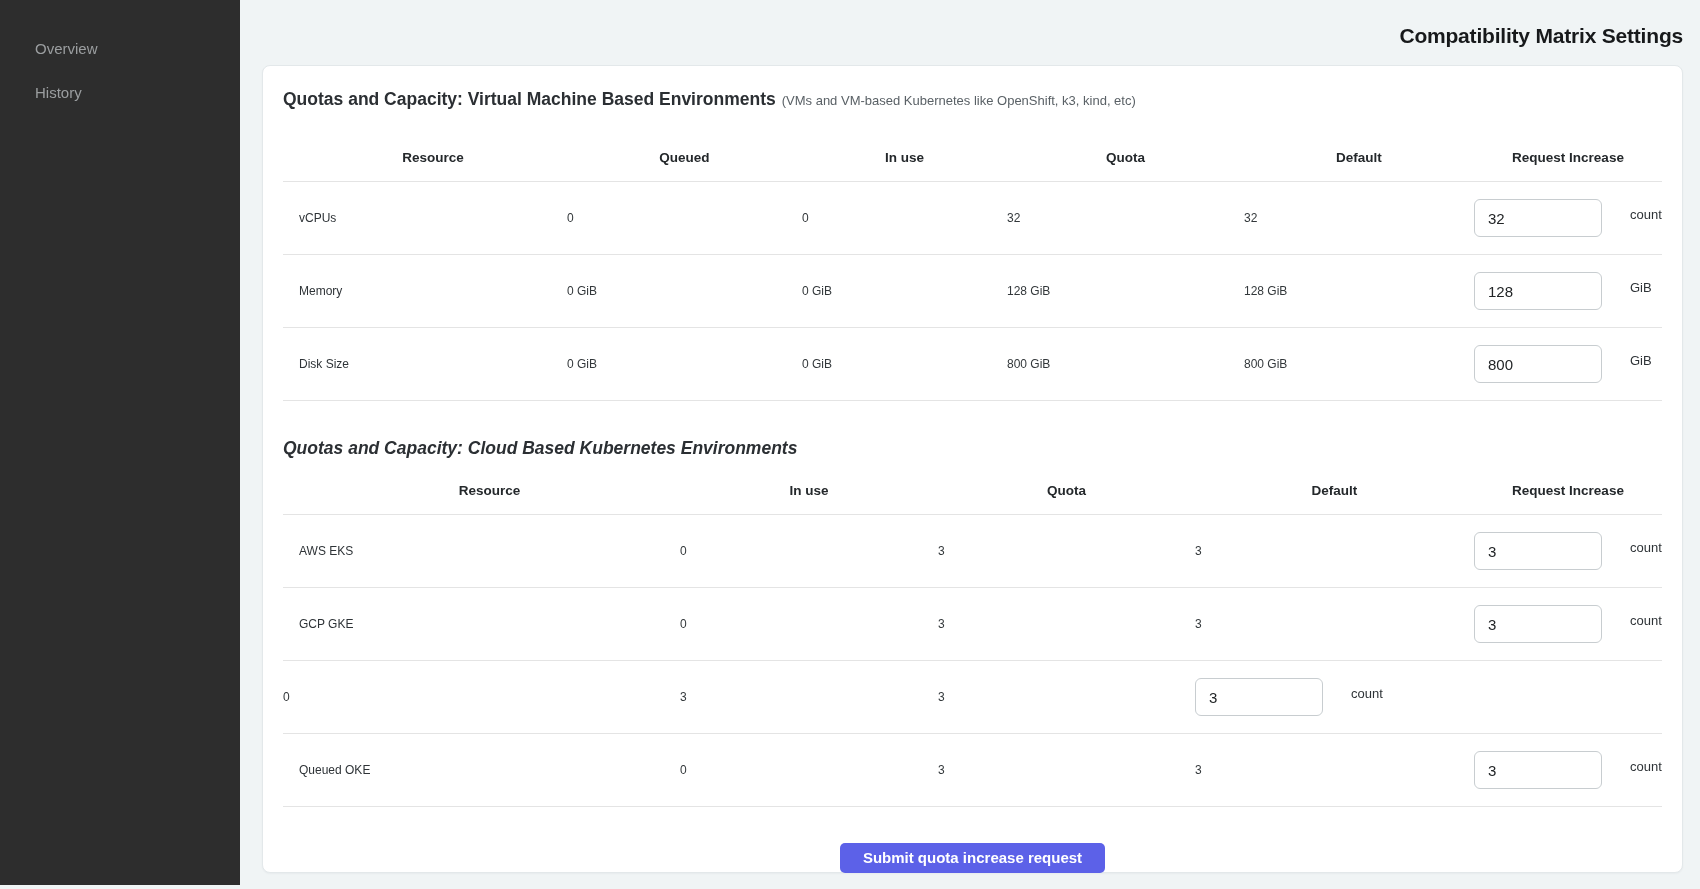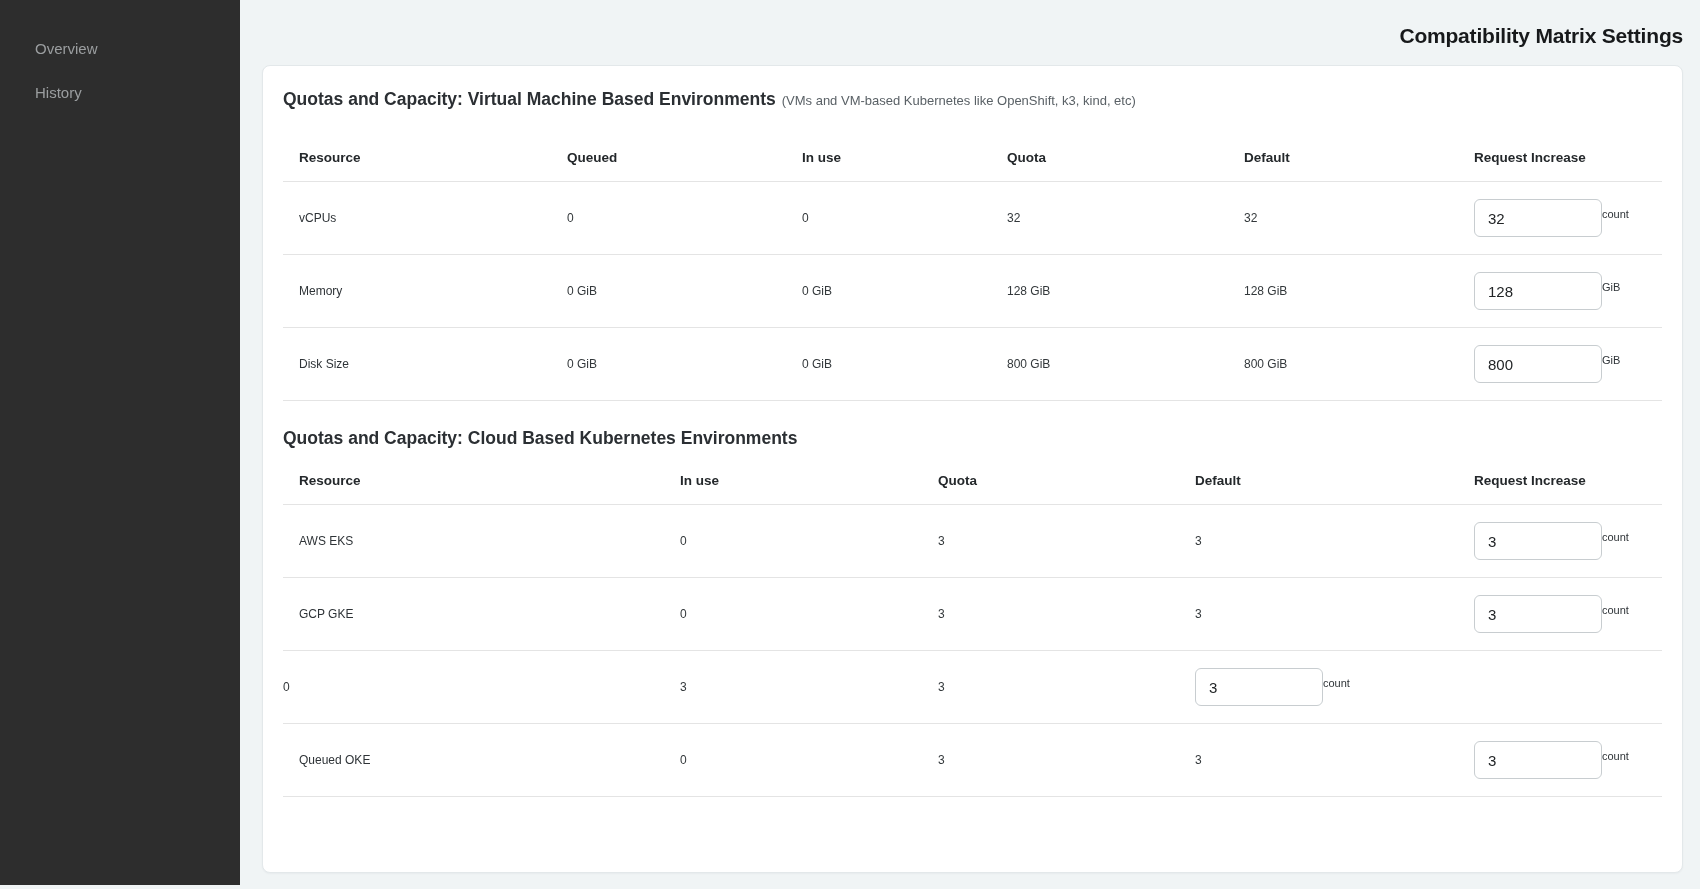--- a/index.html
+++ b/index.html
@@ -35,43 +35,43 @@
   }
 
   .card {
     background: #ffffff; border: 1px solid #e3e8ea; border-radius: 8px;
     box-shadow: 0 1px 2px rgba(16,24,40,0.04);
     width: 1421px; height: 808px; padding: 22px 20px 13px 20px;
   }
 
   .sec-heading { font-size: 17.5px; font-weight: bold; color: #2b2f33; line-height: 22px; }
   .sec-heading .sub { font-size: 13px; font-weight: normal; color: #5a6166; margin-left: 6px; }
-  .sec-heading.second { margin-top: 26px; }
+  .sec-heading.second { margin-top: 36px; font-style: italic; }
 
   .grid-t1 { display: grid; grid-template-columns: 284px 235px 205px 237px 230px 1fr; }
   .grid-t2 { display: grid; grid-template-columns: 397px 258px 257px 279px 1fr; }
 
   .thead { align-items: end; border-bottom: 1px solid #e4e4e4; }
   .thead.h-t1 { height: 70px; }
   .thead.h-t2 { height: 56px; }
   .thead .th {
-    font-size: 13.5px; font-weight: bold; color: #24282b; padding-bottom: 16px;
+    font-size: 13.5px; font-weight: bold; color: #24282b; padding-bottom: 16px; text-align: center;
   }
   .trow { height: 73px; align-items: center; border-bottom: 1px solid #e4e4e4; }
   .td { font-size: 12px; color: #33383b; }
   .first { padding-left: 16px; }
   .td.resource { font-weight: 500; color: #2e3337; }
 
   .req-cell { display: flex; align-items: center; }
   .req-input {
     width: 128px; height: 38px; border: 1px solid #c8cdd0; border-radius: 6px;
     font-family: "Liberation Sans", sans-serif; font-size: 15px; color: #222527;
     padding: 0 13px; background: #fff; outline: none;
   }
-  .unit { font-size: 11px; color: #2e3337; margin-left: 0; transform: translateY(-4px); }
+  .unit { font-size: 13px; color: #2e3337; margin-left: 28px; transform: translateY(-4px); }
 
   .footer { text-align: center; margin-top: 36px; }
   .submit-btn {
     display: inline-block; border: none; cursor: pointer;
     background: #5c61e8; color: #ffffff; font-family: "Liberation Sans", sans-serif;
     font-size: 15px; font-weight: bold; line-height: 30px; height: 30px;
     padding: 0 23px; border-radius: 5px;
   }
 </style>
 </head>
@@ -192,16 +192,19 @@
         <div class="td resource first">Queued OKE</div>
         <div class="td">0</div>
         <div class="td">3</div>
         <div class="td">3</div>
         <div class="req-cell">
           <input class="req-input" type="text" value="3" style="">
           <span class="unit">count</span>
         </div>
       </div>
 
+      <div class="footer">
+        <button class="submit-btn">Submit quota increase request</button>
+      </div>
 
     </section>
   </main>
 </div>
 
 </body></html>

